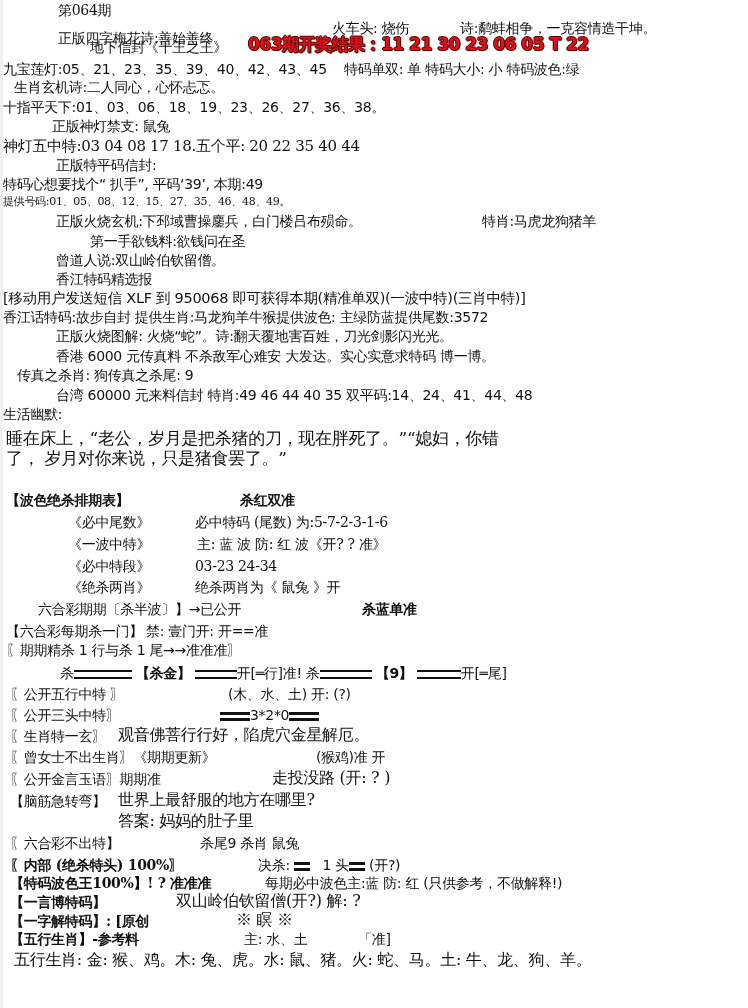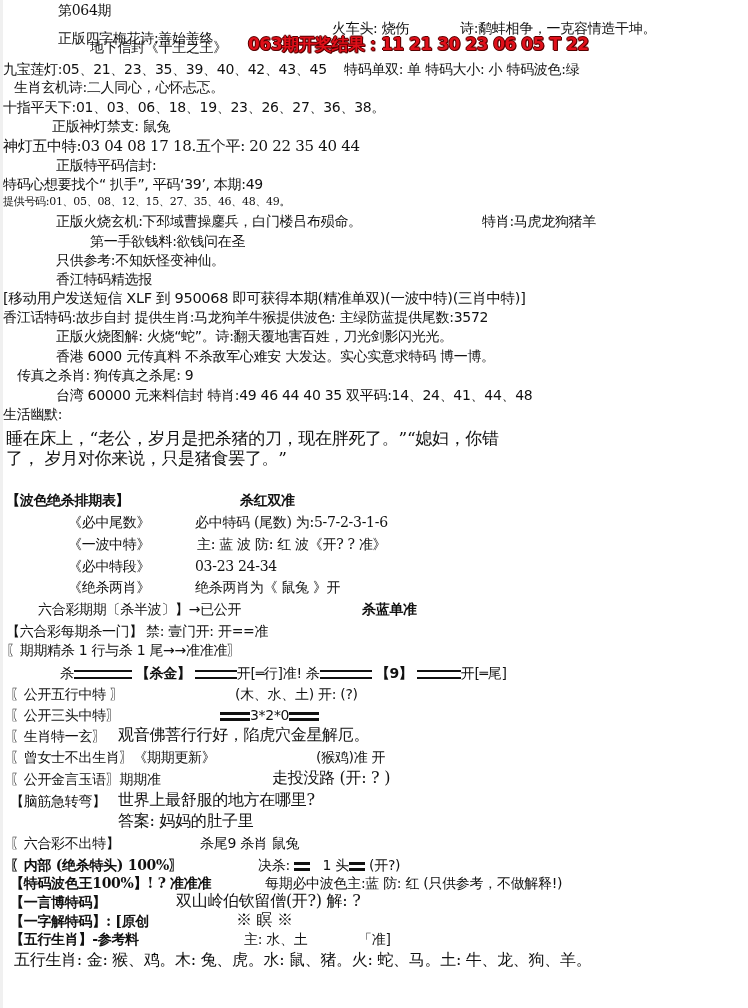--- a/index.html
+++ b/index.html
@@ -42,21 +42,21 @@
 <div class="ln" style="left:52px;top:117px;">正版神灯禁支: 鼠兔</div>
 
 <div class="ln serif" style="left:3px;top:137px;font-size:15px;">神灯五中特:03  04  08  17  18.五个平: 20  22  35  40  44</div>
 <div class="ln" style="left:56px;top:156px;">正版特平码信封:</div>
 <div class="ln" style="left:3px;top:175px;">特码心想要找个“ 扒手”, 平码‘39’, 本期:49</div>
 <div class="ln serif" style="left:3px;top:193px;font-size:11px;">提供号码:01、05、08、12、15、27、35、46、48、49。</div>
 
 <div class="ln" style="left:56px;top:212px;">正版火烧玄机:下邳域曹操鏖兵，白门楼吕布殒命。</div>
 <div class="ln" style="left:482px;top:212px;">特肖:马虎龙狗猪羊</div>
 <div class="ln" style="left:90px;top:232px;">第一手欲钱料:欲钱问在圣</div>
-<div class="ln" style="left:56px;top:251px;">只供参考:不知妖怪变神仙。</div>
+<div class="ln" style="left:56px;top:251px;">曾道人说:双山岭伯钦留僧。</div>
 <div class="ln" style="left:56px;top:270px;">香江特码精选报</div>
 
 <div class="ln" style="left:3px;top:289px;font-size:14.5px;">[移动用户发送短信 XLF 到 950068 即可获得本期(精准单双)(一波中特)(三肖中特)]</div>
 <div class="ln" style="left:3px;top:308px;">香江话特码:故步自封      提供生肖:马龙狗羊牛猴提供波色: 主绿防蓝提供尾数:3572</div>
 <div class="ln" style="left:56px;top:327px;">正版火烧图解: 火烧“蛇”。诗:翻天覆地害百姓，刀光剑影闪光光。</div>
 <div class="ln" style="left:56px;top:347px;">香港 6000 元传真料 不杀敌军心难安   大发达。实心实意求特码    博一博。</div>
 
 <div class="ln" style="left:17px;top:366px;">传真之杀肖: 狗传真之杀尾: 9</div>
 <div class="ln" style="left:56px;top:386px;">台湾 60000 元来料信封 特肖:49  46  44  40  35   双平码:14、24、41、44、48</div>
 <div class="ln" style="left:3px;top:405px;">生活幽默:</div>
@@ -85,21 +85,21 @@
 <div class="ln" style="left:60px;top:664px;">
   <span>杀</span><span class="eq" style="width:58px;"></span>
   <span class="b">【杀金】</span>
   <span class="eq" style="width:42px;"></span><span>开[═行]准!</span>
   <span>杀</span><span class="eq" style="width:52px;"></span>
   <span class="b">【9】</span>
   <span class="eq" style="width:44px;"></span><span>开[═尾]</span>
 </div>
 
 <div class="ln" style="left:10px;top:685px;">〖公开五行中特 〗</div>
-<div class="ln" style="left:235px;top:685px;">(木、水、土) 开: (?)</div>
+<div class="ln" style="left:228px;top:685px;">(木、水、土) 开: (?)</div>
 
 <div class="ln" style="left:10px;top:706px;">〖公开三头中特〗</div>
 <div class="ln" style="left:220px;top:706px;">
   <span class="bar"></span><span>3*2*0</span><span class="bar"></span>
 </div>
 
 <div class="ln" style="left:10px;top:727px;">〖生肖特一玄〗</div>
 <div class="ln big" style="left:118px;top:724px;font-size:16px;">观音佛菩行行好，陷虎穴金星解厄。</div>
 
 <div class="ln" style="left:10px;top:748px;">〖曾女士不出生肖〗《期期更新》</div>

